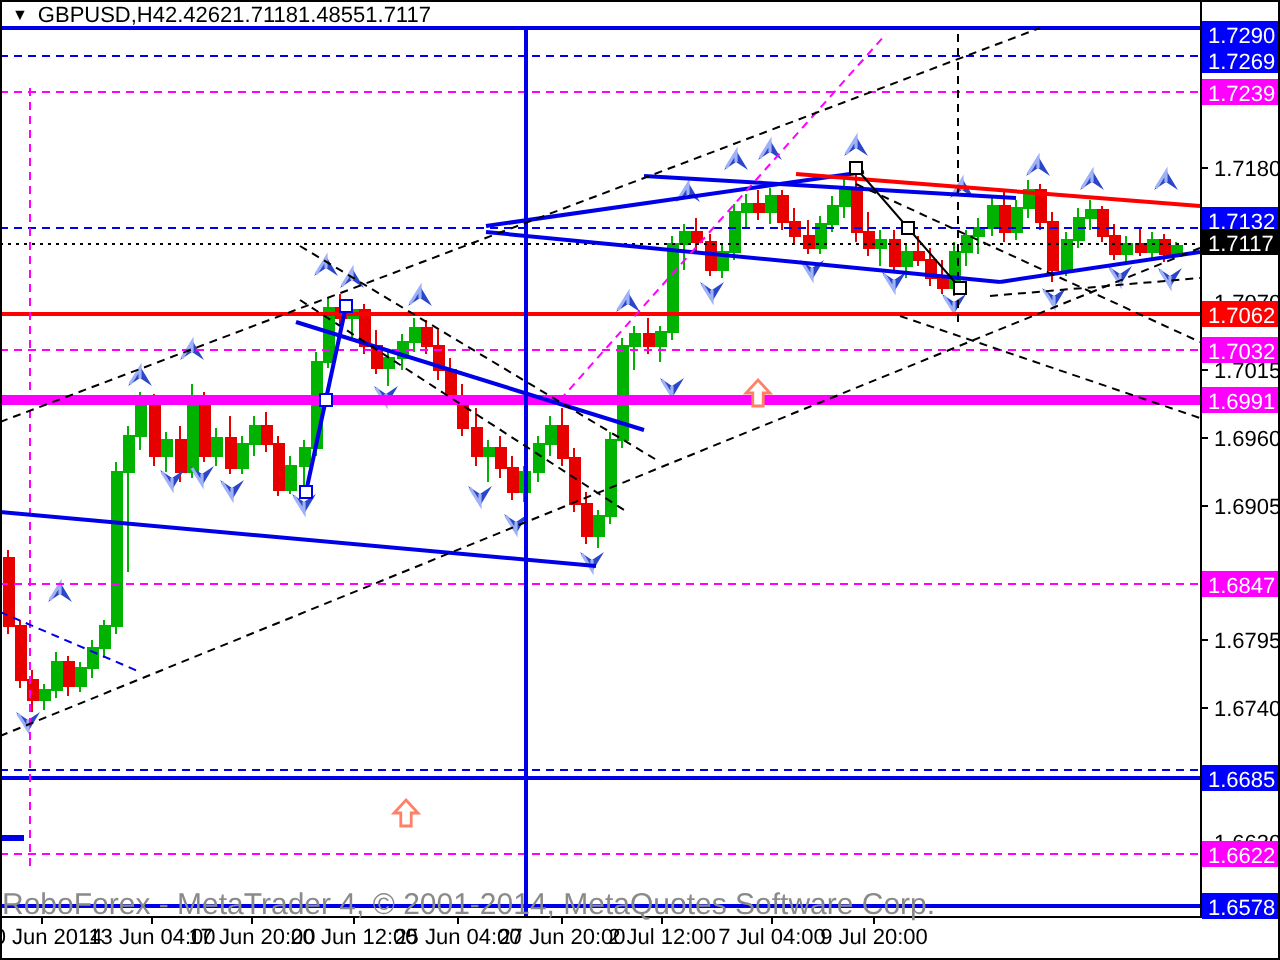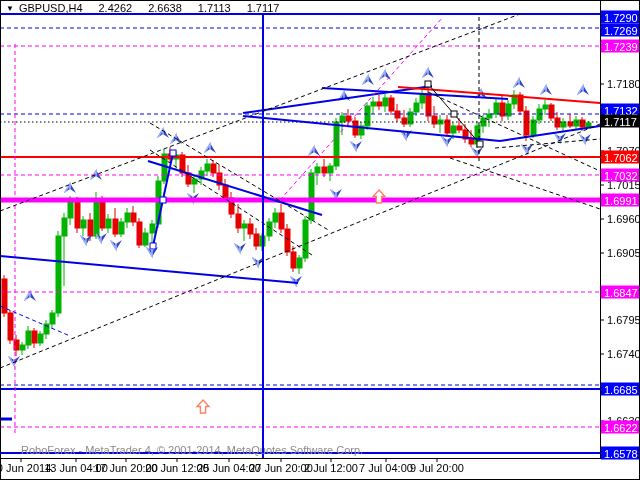--- a/index.html
+++ b/index.html
@@ -1,22 +1,22 @@
 <!DOCTYPE html>
 <html><head>
 <meta charset="utf-8">
 <style>
   html,body{margin:0;padding:0;background:#fff;}
   .stage{position:relative;width:640px;height:480px;background:#fff;overflow:hidden;
          font-family:"Liberation Sans",sans-serif;}
   .quote-line{position:absolute;top:2px;left:6px;font-size:11px;color:#000;
               white-space:nowrap;z-index:5;}
   .quote-line .tri{font-size:8px;vertical-align:1px;margin-right:5px;}
-  .quote-line span{margin-right:16px;}
-  .copyright{position:absolute;top:444px;left:21px;font-size:11px;color:#8a8a8a;
+  .quote-line span{margin-right:0;}
+  .copyright{position:absolute;top:444px;left:1px;font-size:15px;color:#8a8a8a;
              white-space:nowrap;z-index:2;}
   svg{position:absolute;top:0;left:0;}
 </style>
 </head>
 <body>
 
 <div class="stage">
   <svg id="chart-svg" width="640" height="480" viewBox="0 0 640 480">
       <g>
         <line x1="4" x2="4" y1="275" y2="317" stroke="#e60000"></line>
@@ -634,17 +634,17 @@
       <text x="281" y="472" fill="#000" font-size="11" font-family="&quot;Liberation Sans&quot;,sans-serif" text-anchor="middle">27 Jun 20:00</text>
       <line x1="331" y1="458" x2="331" y2="462" stroke="black" stroke-width="1"></line>
       <text x="331" y="472" fill="#000" font-size="11" font-family="&quot;Liberation Sans&quot;,sans-serif" text-anchor="middle">2 Jul 12:00</text>
       <line x1="386" y1="458" x2="386" y2="462" stroke="black" stroke-width="1"></line>
       <text x="386" y="472" fill="#000" font-size="11" font-family="&quot;Liberation Sans&quot;,sans-serif" text-anchor="middle">7 Jul 04:00</text>
       <line x1="437" y1="458" x2="437" y2="462" stroke="black" stroke-width="1"></line>
       <text x="437" y="472" fill="#000" font-size="11" font-family="&quot;Liberation Sans&quot;,sans-serif" text-anchor="middle">9 Jul 20:00</text>
     </svg>
 
   <div class="quote-line">
-    <span class="tri">▼</span><span>GBPUSD,H4</span><span>2.4262</span><span>2.6638</span><span>1.7113</span><span>1.7117</span>
+    <span class="tri">▼</span><span>GBPUSD,H4</span><span>2.4262</span><span>1.7118</span><span>1.4855</span><span>1.7117</span>
   </div>
 
   <div class="copyright">RoboForex - MetaTrader 4, © 2001-2014, MetaQuotes Software Corp.</div>
 </div>
 
 </body></html>

